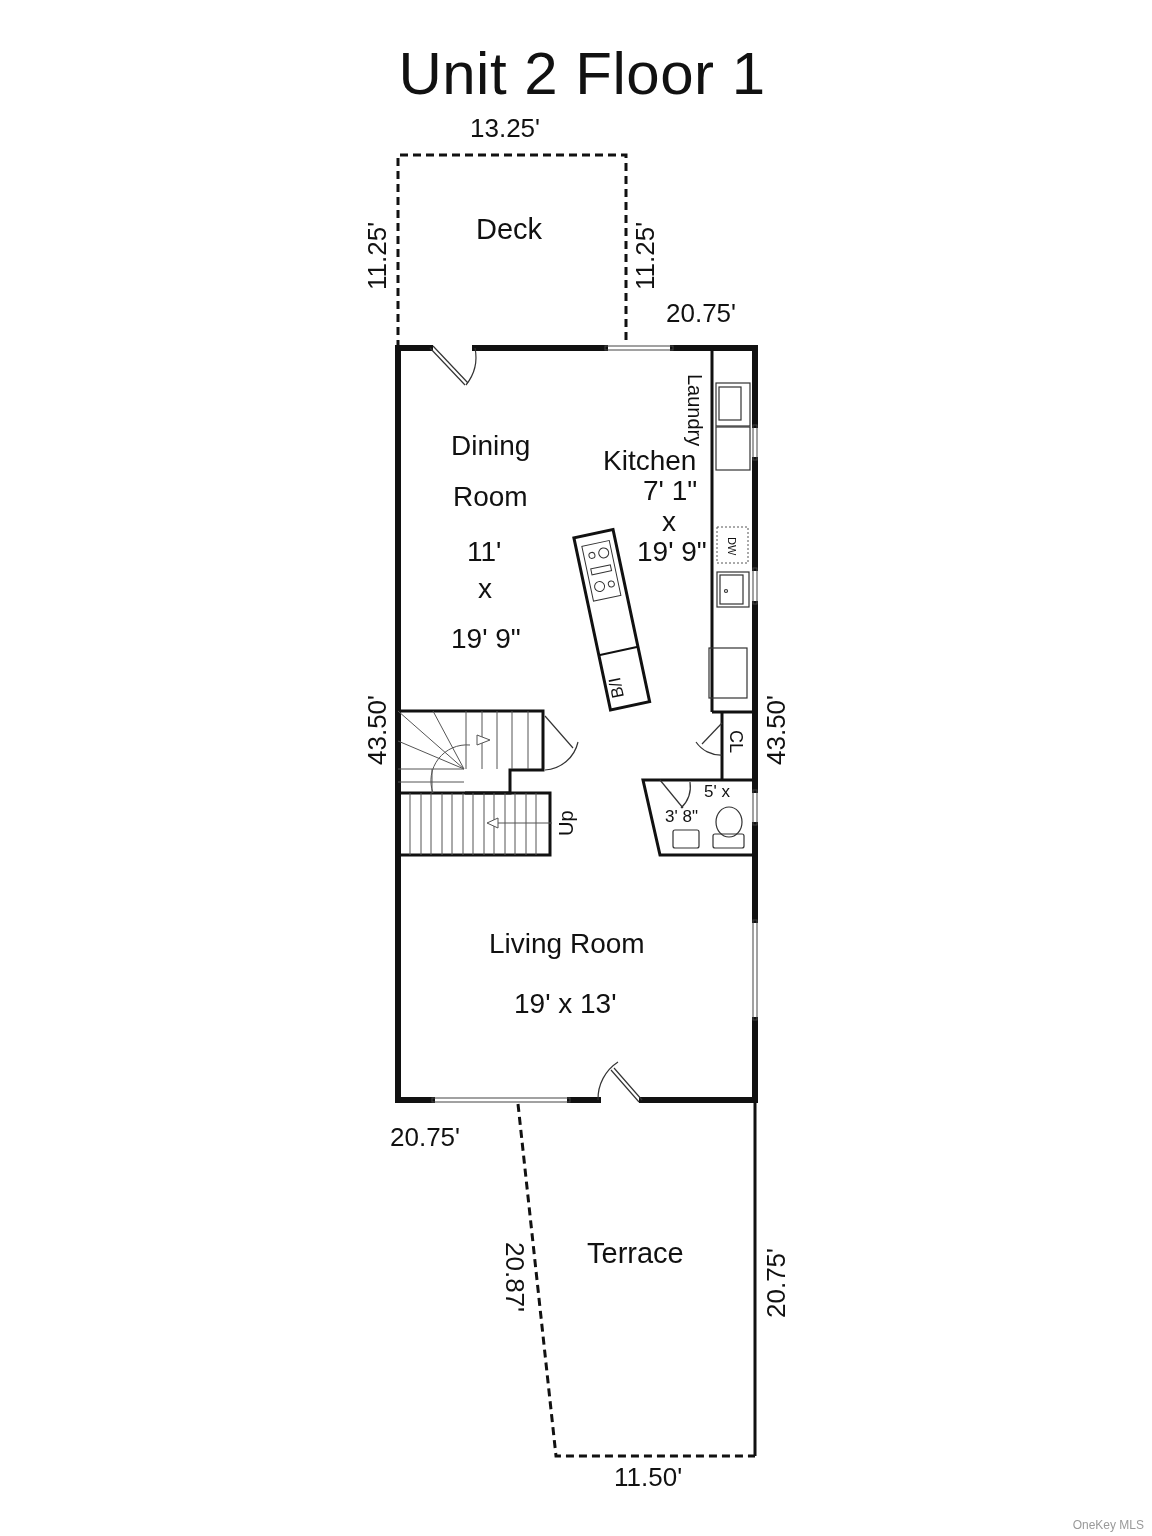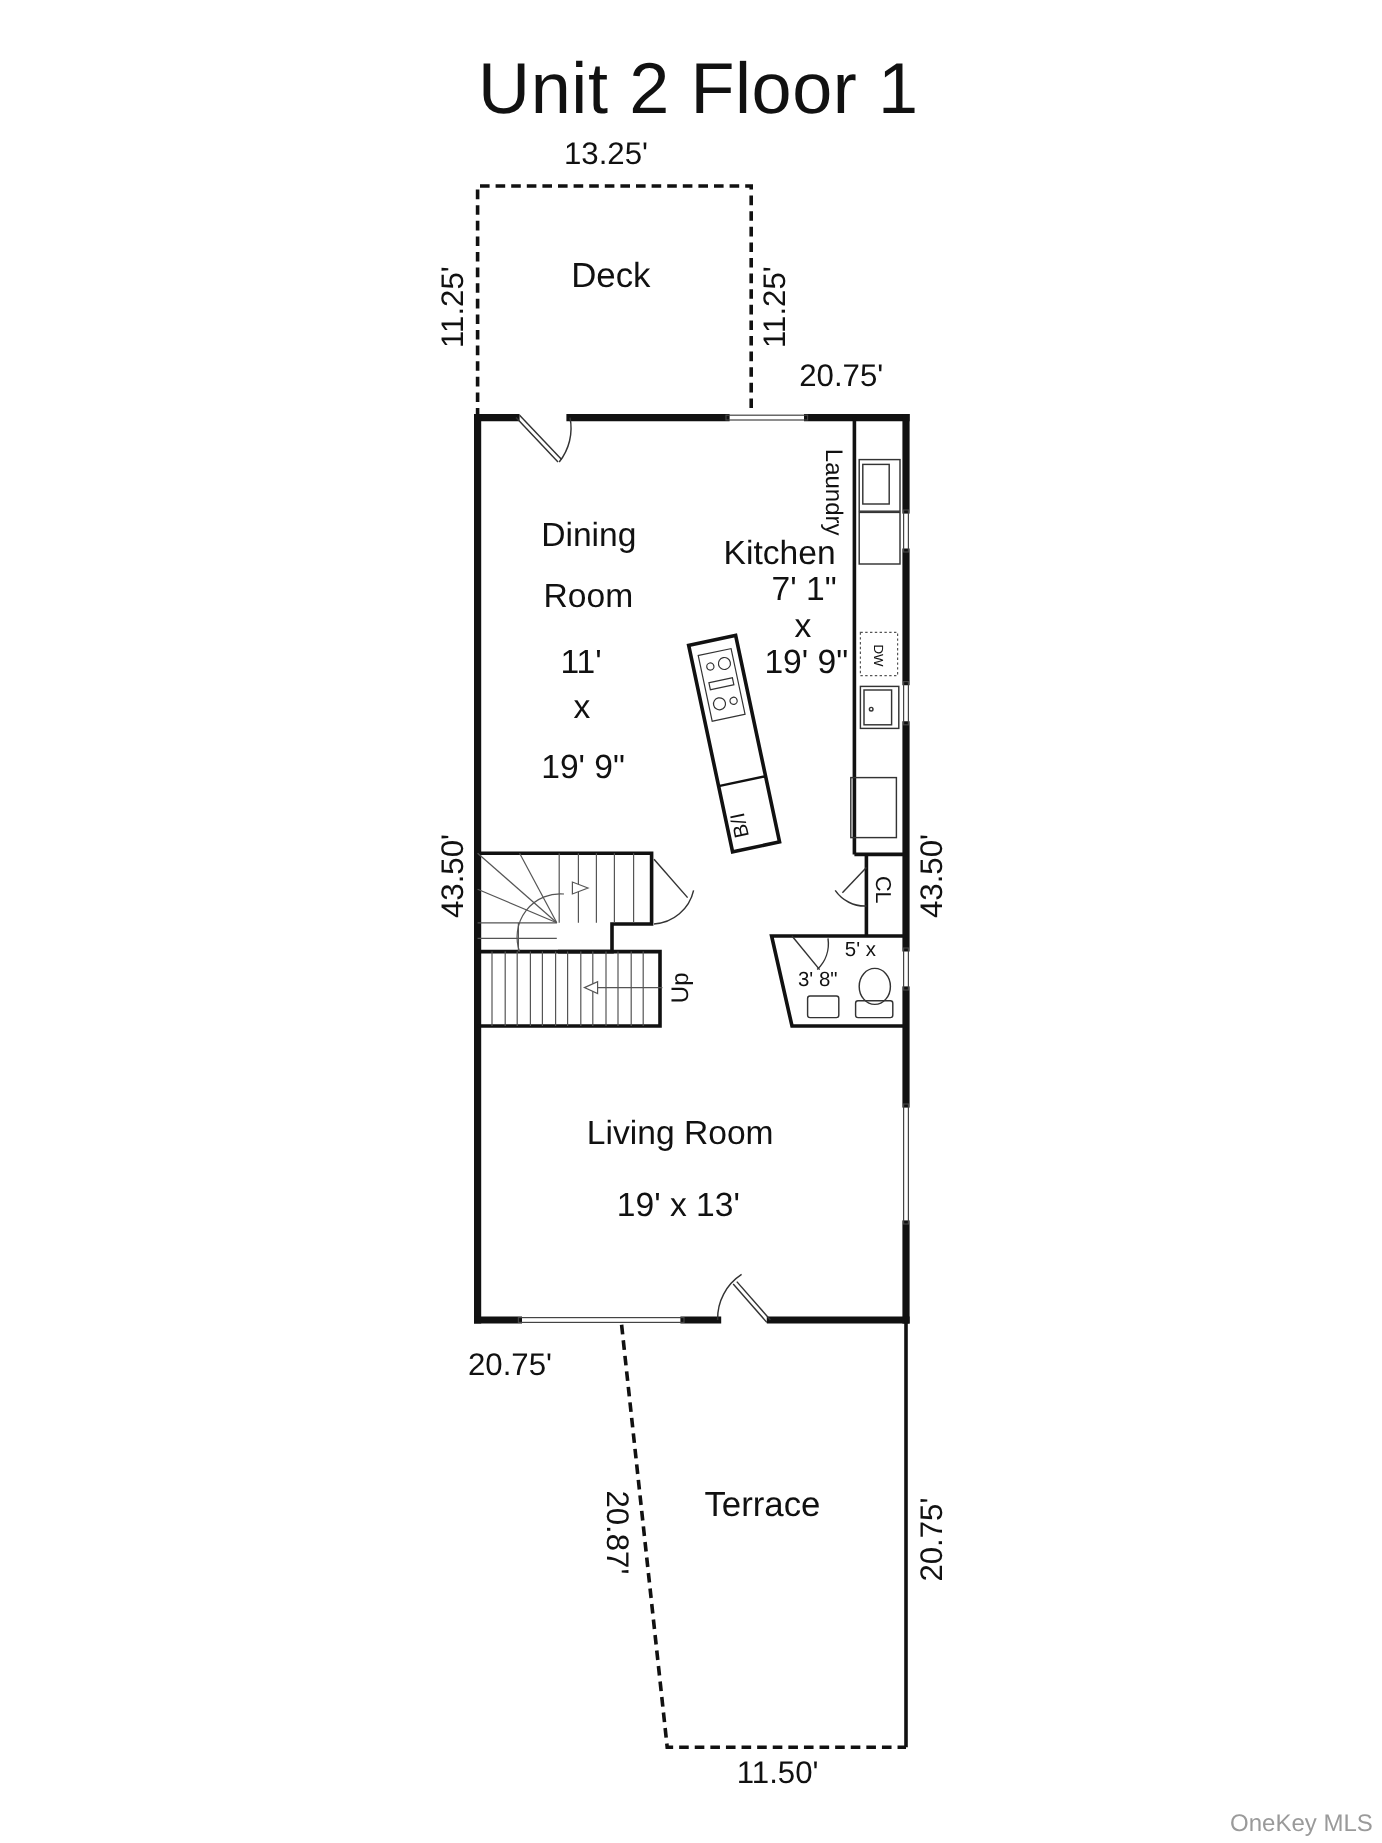--- a/index.html
+++ b/index.html
@@ -2,21 +2,21 @@
 <html><head>
 <meta charset="utf-8">
 <style>
   html, body { margin: 0; padding: 0; background: #ffffff; }
   body { width: 1152px; height: 1536px; position: relative; overflow: hidden;
          font-family: "Liberation Sans", "DejaVu Sans", sans-serif; color: #111; }
   .title { position: absolute; left: 0; width: 1164px; top: 38px; text-align: center;
            font-size: 60px; line-height: 72px; letter-spacing: 0.5px; }
   svg#plan { position: absolute; left: 0; top: 0; }
   svg text { font-family: "Liberation Sans", "DejaVu Sans", sans-serif; fill: #111; }
-  .watermark { position: absolute; right: 8px; bottom: 4px; font-size: 20px; color: #9a9a9a; margin-left: 20px; }
+  .watermark { position: absolute; right: 8px; bottom: 4px; font-size: 12px; color: #9a9a9a; margin-left: 20px; }
 </style>
 </head>
 <body>
 
 <div class="title">Unit 2 Floor 1</div>
 
 <svg id="plan" width="1152" height="1536" viewBox="0 0 1152 1536">
 
   <g fill="none" stroke="#111" stroke-width="3" stroke-dasharray="8,5">
     <polyline points="398,348 398,155 626,155 626,345"></polyline>

